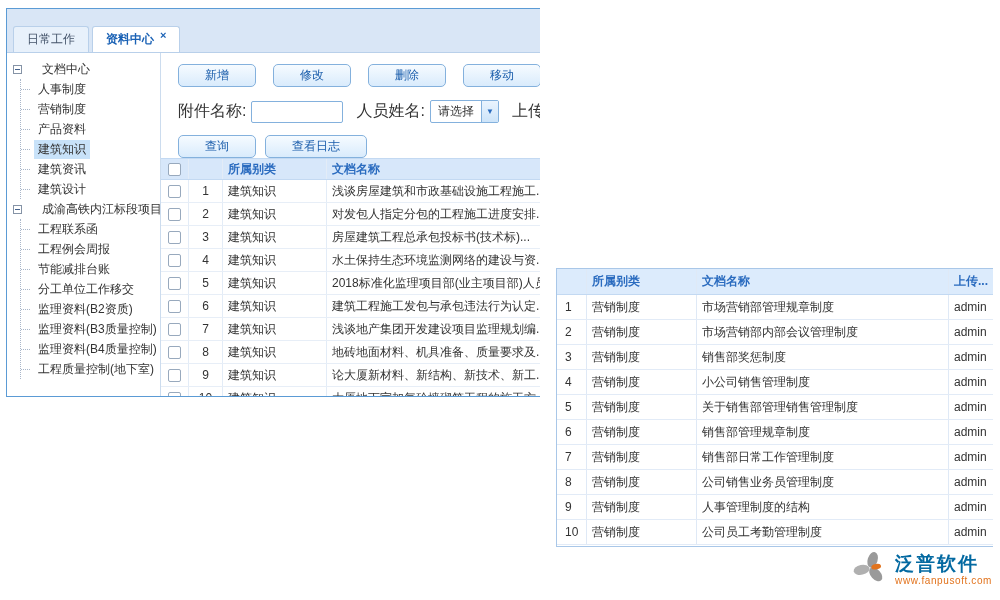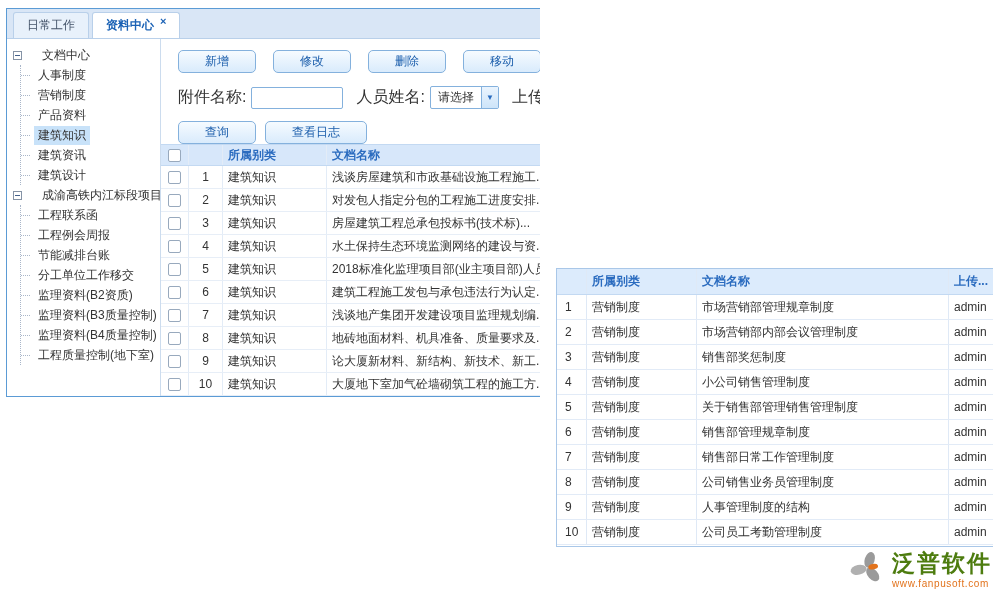--- a/index.html
+++ b/index.html
@@ -2,21 +2,21 @@
 <html><head>
 <meta charset="utf-8">
 <style>
   * { margin:0; padding:0; box-sizing:border-box; }
   html,body { width:1000px; height:600px; background:#ffffff; overflow:hidden;
               font-family:"Liberation Sans", sans-serif; }
 
   
   .main-window { position:absolute; left:6px; top:8px; width:534px; height:389px;
                  border:1px solid #5b9bd5; border-right:none; background:#fff; overflow:hidden; }
-  .tabbar { height:30px; background:#d9e6f6; border-bottom:1px solid #b9d0ea;
+  .tabbar { height:44px; background:#d9e6f6; border-bottom:1px solid #b9d0ea;
             display:flex; align-items:flex-end; padding:7px 0 0 6px; gap:3px; }
   .tab { height:26px; padding:0 13px; font-size:12px; display:flex; align-items:center;
          border:1px solid #b9d0ea; border-bottom:none; background:#e8f1fb; color:#44546a;
          border-radius:3px 3px 0 0; cursor:pointer; white-space:nowrap; }
   .tab.active { background:#ffffff; color:#1b62b5; font-weight:bold; }
   .tab-close { color:#1b62b5; margin-left:6px; margin-top:-10px; font-size:11px; font-weight:bold; }
 
   .content { display:flex; height:calc(100% - 30px); }
 
   
@@ -73,21 +73,21 @@
   .rrow  { display:flex; height:25px; align-items:stretch; border-bottom:1px solid #e2ebf7; color:#333; background:#fff; }
   .rhead > span, .rrow > span { display:flex; align-items:center; border-right:1px solid #dfe9f6; overflow:hidden; white-space:nowrap; }
   .r-num  { width:30px; padding-left:8px; }
   .r-cat  { width:110px; padding-left:5px; }
   .r-name { width:252px; padding-left:5px; }
   .r-up   { flex:1; padding-left:5px; border-right:none !important; }
 
   
   .logo { position:absolute; right:8px; bottom:10px; display:flex; align-items:center; gap:7px; }
   .logo-text { display:flex; flex-direction:column; align-items:flex-start; gap:1px; }
-  .logo-name { font-size:23px; font-weight:bold; color:#4d7c0f; letter-spacing:2px; line-height:1.1; }
+  .logo-name { font-size:19px; font-weight:bold; color:#0369a1; letter-spacing:2px; line-height:1.1; }
   .logo-url  { font-size:10px; color:#e2731d; letter-spacing:0.6px; }
 </style>
 </head>
 <body>
 
 <div class="main-window">
 
   <div class="tabbar">
     <div class="tab">
       <span>日常工作</span>

